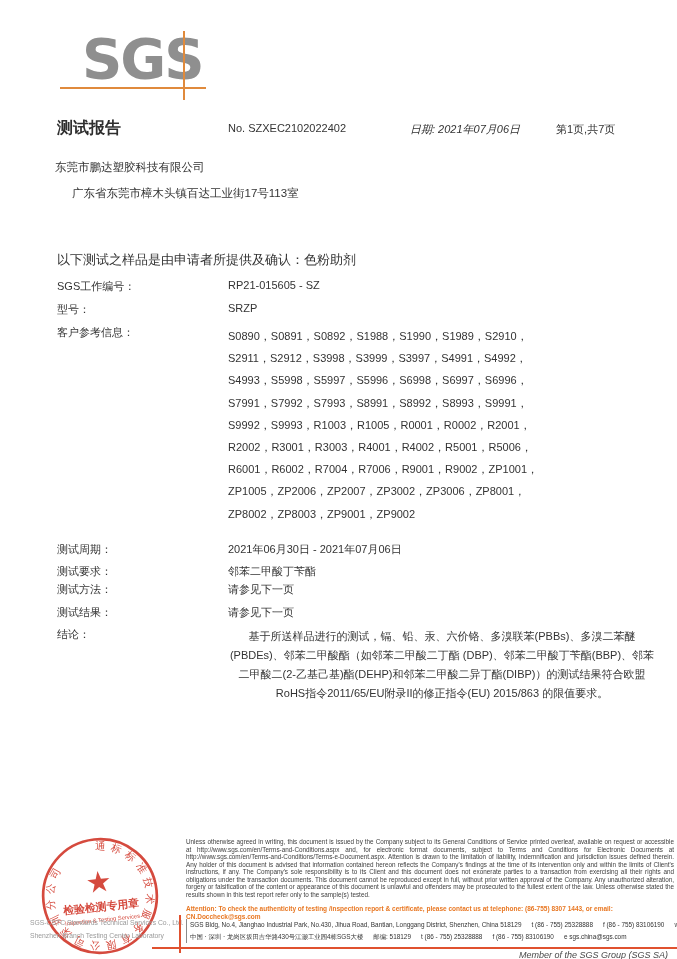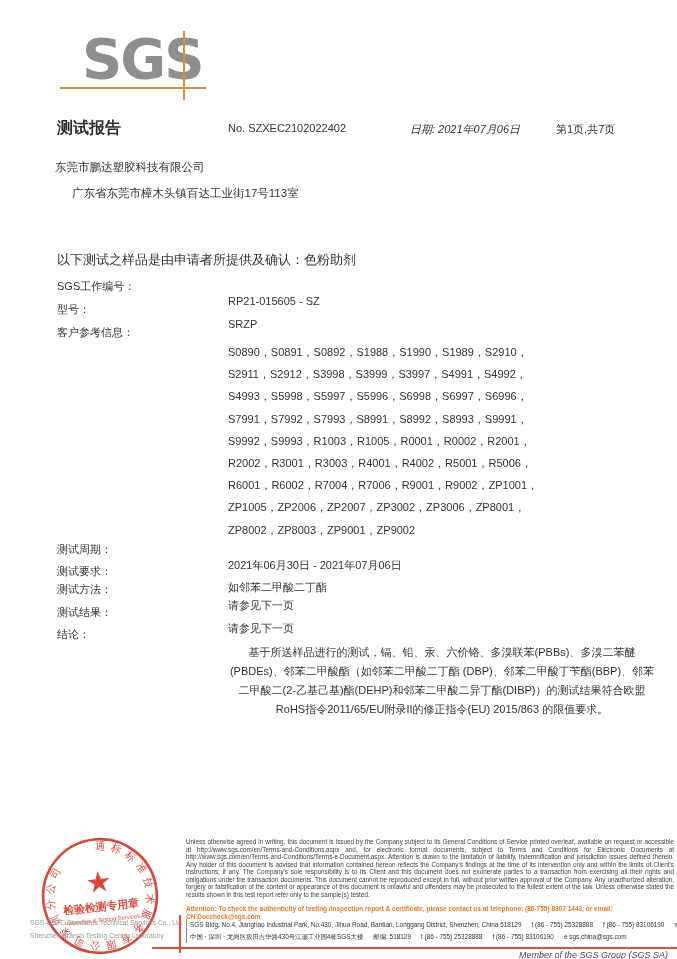--- a/index.html
+++ b/index.html
@@ -18,21 +18,21 @@
   .doc-title{left:57px; top:118px; font-size:16px; font-weight:bold; color:#2e2e2e;}
   .report-no{left:228px; top:122px; font-size:11px;}
   .report-date{left:410px; top:122px; font-size:11px;font-style:italic;}
   .page-info{left:556px; top:122px; font-size:11px;}
   .applicant-name{left:55px; top:160px; font-size:11.5px; font-weight:500;}
   .applicant-address{left:72px; top:186px; font-size:11.5px; font-weight:500;}
   .intro{left:57px; top:251px; font-size:13px;}
   
   .row{position:absolute; left:57px; font-size:11px;}
   .lbl{display:inline-block; width:171px; vertical-align:top;}
-  .val{display:inline-block; vertical-align:top;margin-top:16px;}
+  .val{display:inline-block; vertical-align:top;}
   .ref-lines div{line-height:22.2px;}
   .conc{width:428px; line-height:19px; text-align:center;}
   
   .stamp{left:38px; top:834px; width:124px; height:124px; transform:rotate(-6deg); opacity:.92;}
   .stamp-company{left:30px; top:917px; width:175px; font-size:6.8px; color:#9a9a9a; line-height:1.85;}
   .disclaimer{left:186px; top:838px; width:488px; font-size:6.35px; line-height:7.5px;
     color:#3f3f3f; text-align:justify;}
   .attention{left:186px; top:905px; width:488px; font-size:6.5px; line-height:7.6px;
     font-weight:bold; color:#e87722;}
   .addr-block{left:186px; top:919px; width:488px; font-size:6.4px; color:#333;
@@ -78,21 +78,21 @@
       <div>R2002，R3001，R3003，R4001，R4002，R5001，R5006，</div>
       <div>R6001，R6002，R7004，R7006，R9001，R9002，ZP1001，</div>
       <div>ZP1005，ZP2006，ZP2007，ZP3002，ZP3006，ZP8001，</div>
       <div>ZP8002，ZP8003，ZP9001，ZP9002</div>
     </span>
   </div>
   <div class="row" style="top:542px">
     <span class="lbl">测试周期：</span><span class="val">2021年06月30日 - 2021年07月06日</span>
   </div>
   <div class="row" style="top:564px">
-    <span class="lbl">测试要求：</span><span class="val">如邻苯二甲酸二丁酯</span>
+    <span class="lbl">测试要求：</span><span class="val">邻苯二甲酸丁苄酯</span>
   </div>
   <div class="row" style="top:605px">
     <span class="lbl">测试结果：</span><span class="val">请参见下一页</span>
   </div>
   <div class="row" style="top:582px">
     <span class="lbl">测试方法：</span><span class="val">请参见下一页</span>
   </div>
   <div class="row" style="top:627px">
     <span class="lbl">结论：</span><span class="val conc">基于所送样品进行的测试，镉、铅、汞、六价铬、多溴联苯(PBBs)、多溴二苯醚(PBDEs)、邻苯二甲酸酯（如邻苯二甲酸二丁酯 (DBP)、邻苯二甲酸丁苄酯(BBP)、邻苯二甲酸二(2-乙基己基)酯(DEHP)和邻苯二甲酸二异丁酯(DIBP)）的测试结果符合欧盟RoHS指令2011/65/EU附录II的修正指令(EU) 2015/863 的限值要求。</span>
   </div>

